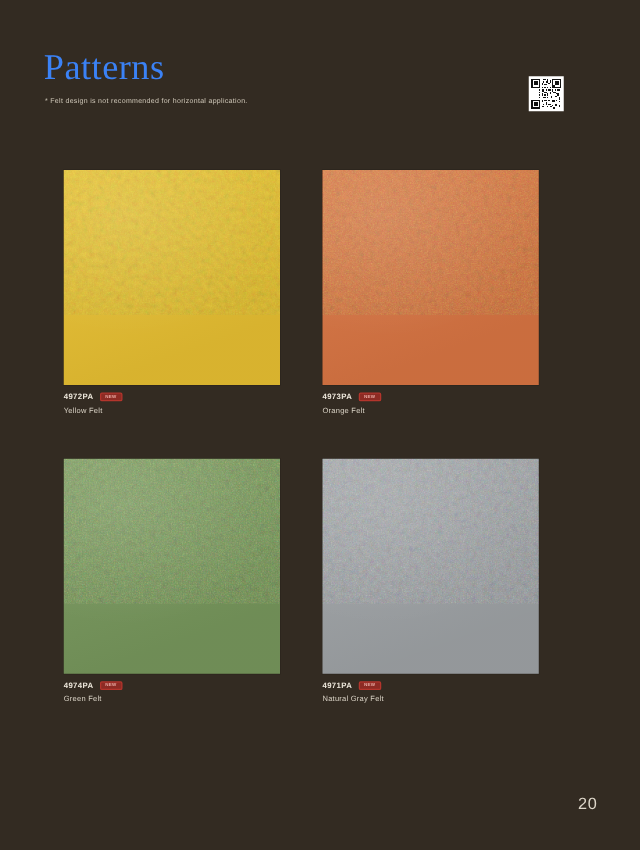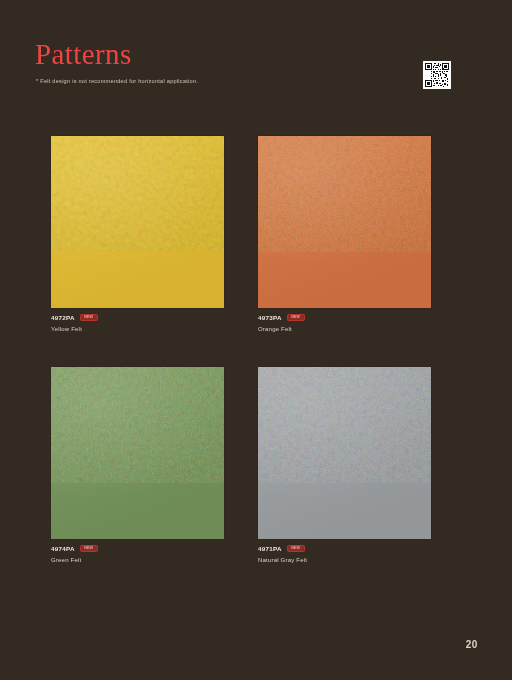--- a/index.html
+++ b/index.html
@@ -23,21 +23,21 @@
 
   
   .page-title {
     position: absolute;
     left: 35px;
     top: 18px;
     font-family: "Liberation Serif", serif;
     font-size: 29px;
     line-height: 34px;
     letter-spacing: 0.4px;
-    color: #ef4444;
+    color: #3b82f6;
     font-weight: 400;
   }
 
   .footnote {
     position: absolute;
     left: 36px;
     top: 78px;
     font-size: 5.6px;
     letter-spacing: 0.25px;
     color: #cfc7b8;
@@ -142,24 +142,23 @@
     letter-spacing: 0.2px;
     color: #d9d2c5;
     line-height: 8px;
   }
 
   
   .page-number {
     position: absolute;
     right: 34px;
     bottom: 30px;
-    font-size: 10px;
+    font-size: 13px;
     letter-spacing: 0.6px;
     color: #ddd6c9;
-    font-weight: bold;
   }
 </style>
 </head>
 <body>
 
 <div class="page">
 
   <h1 class="page-title">Patterns</h1>
 
   <div class="footnote">* Felt design is not recommended for horizontal application.</div>

